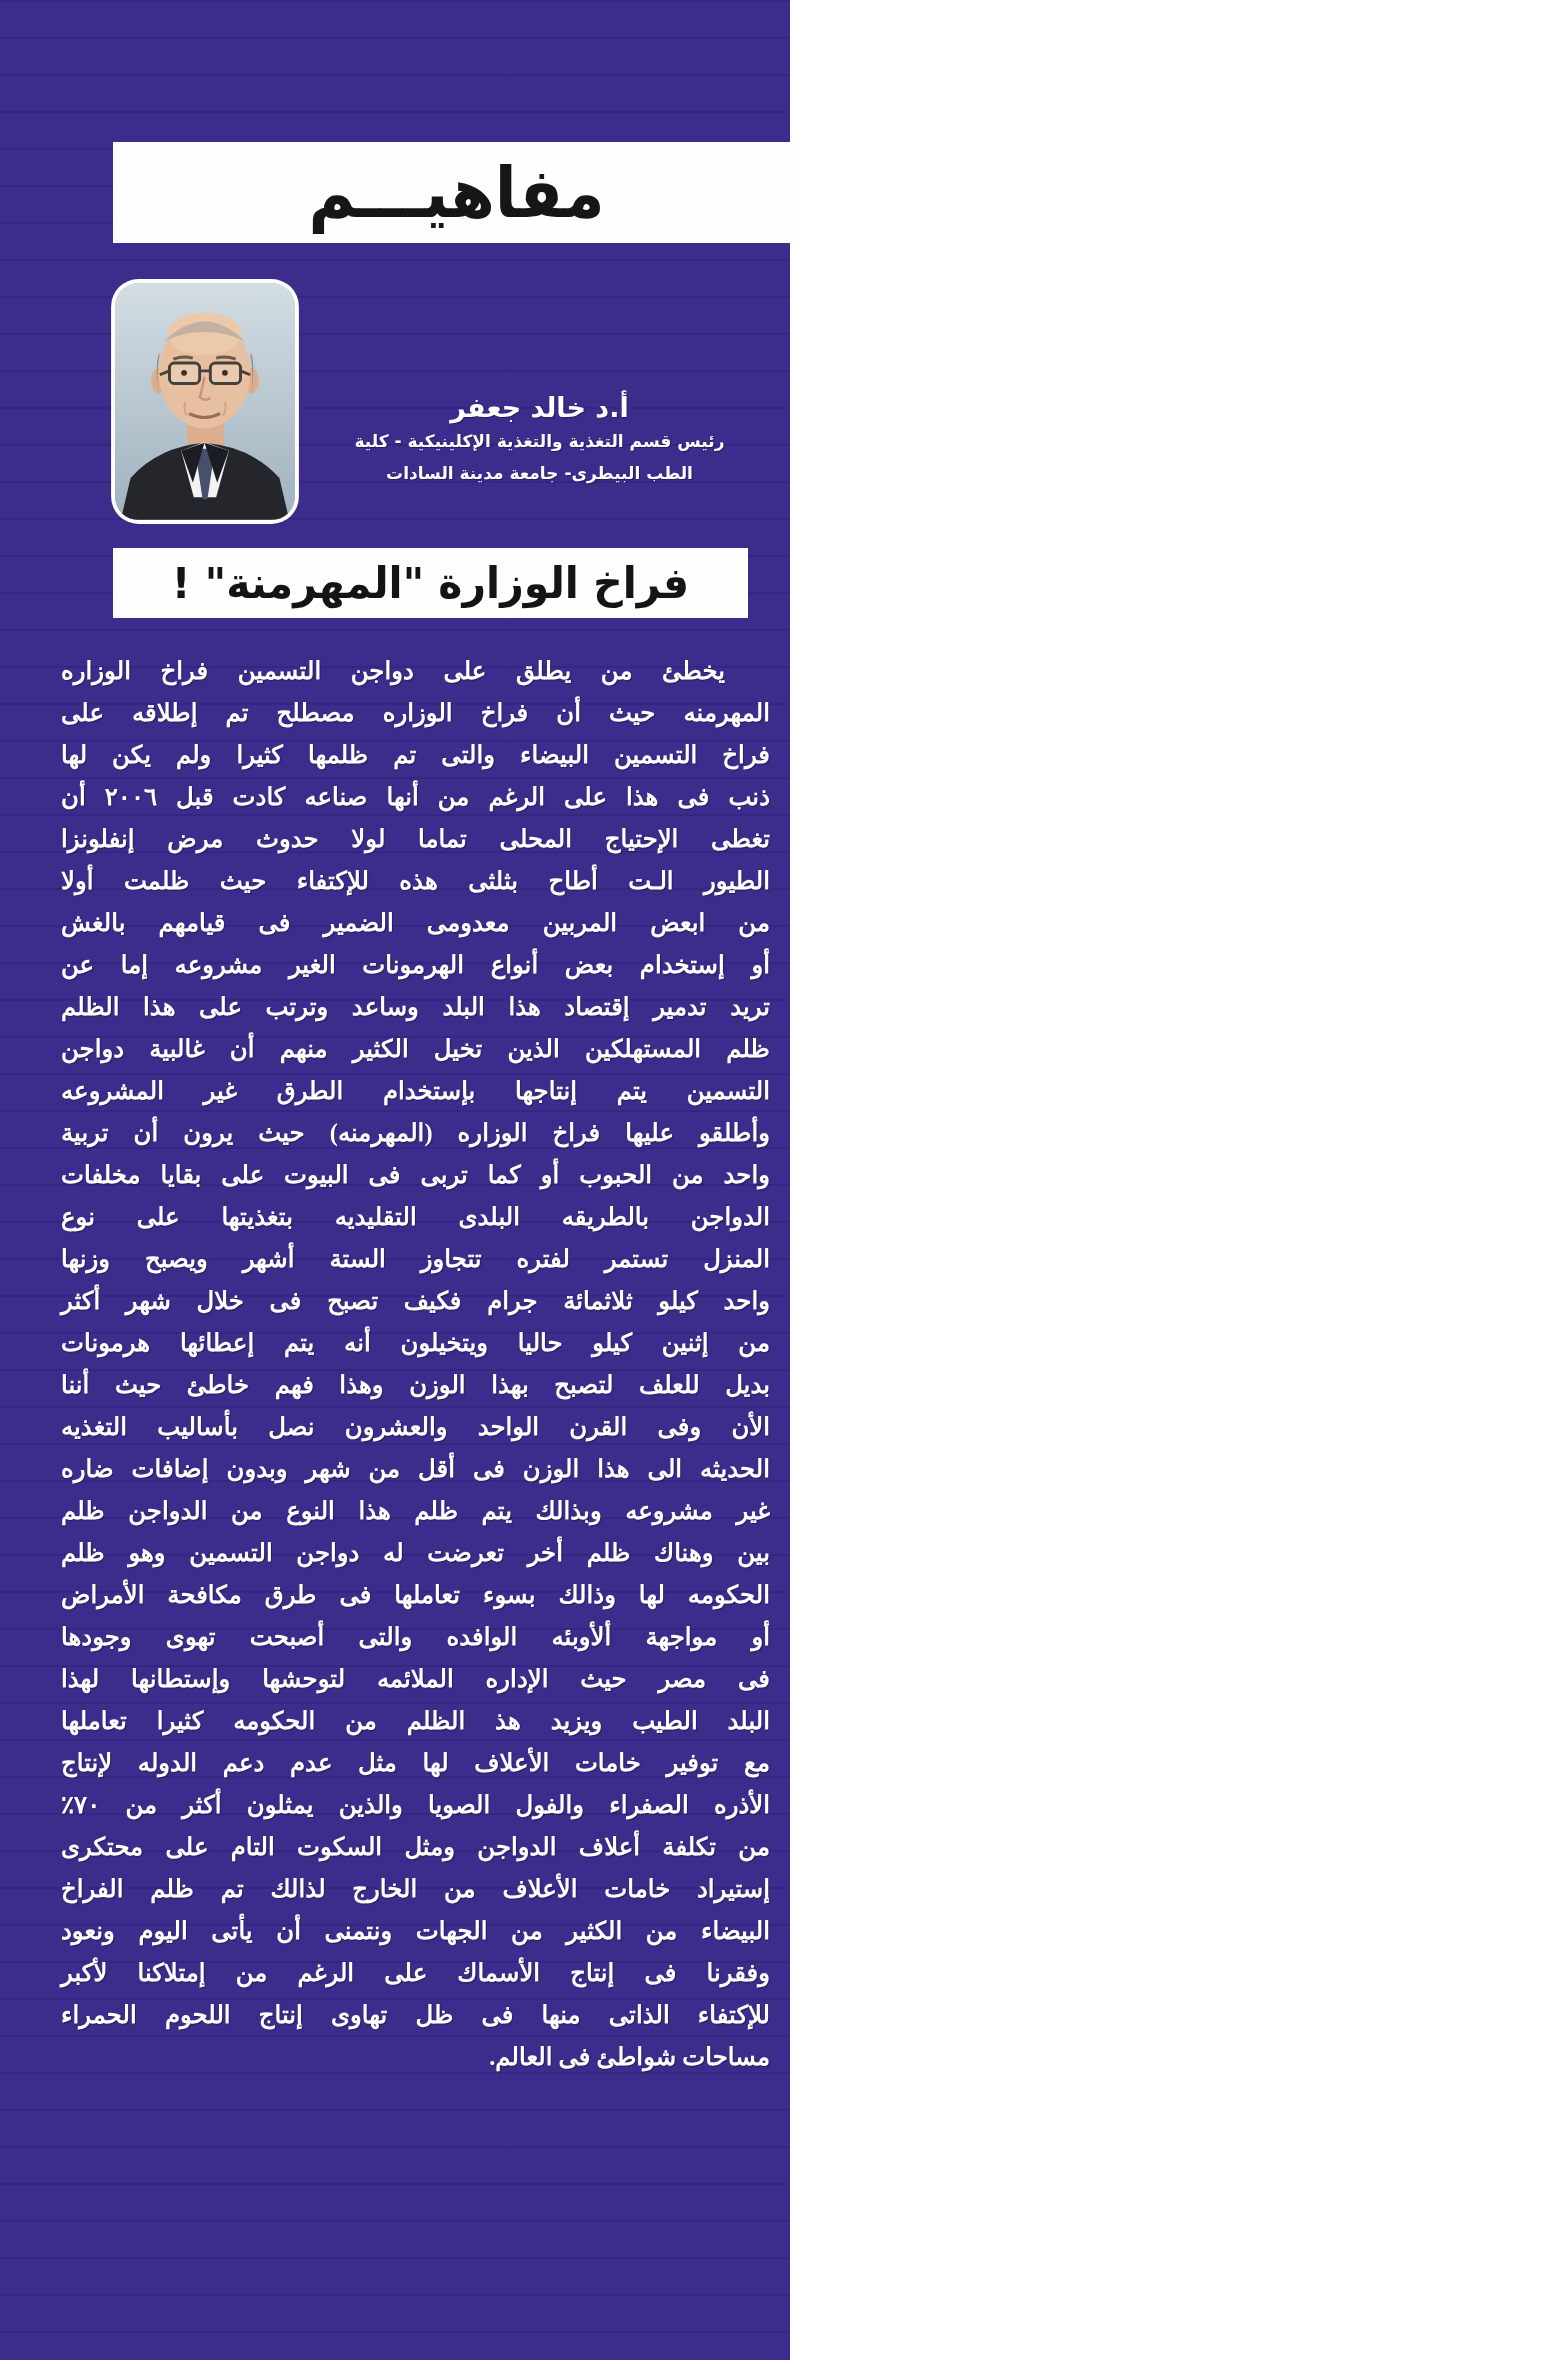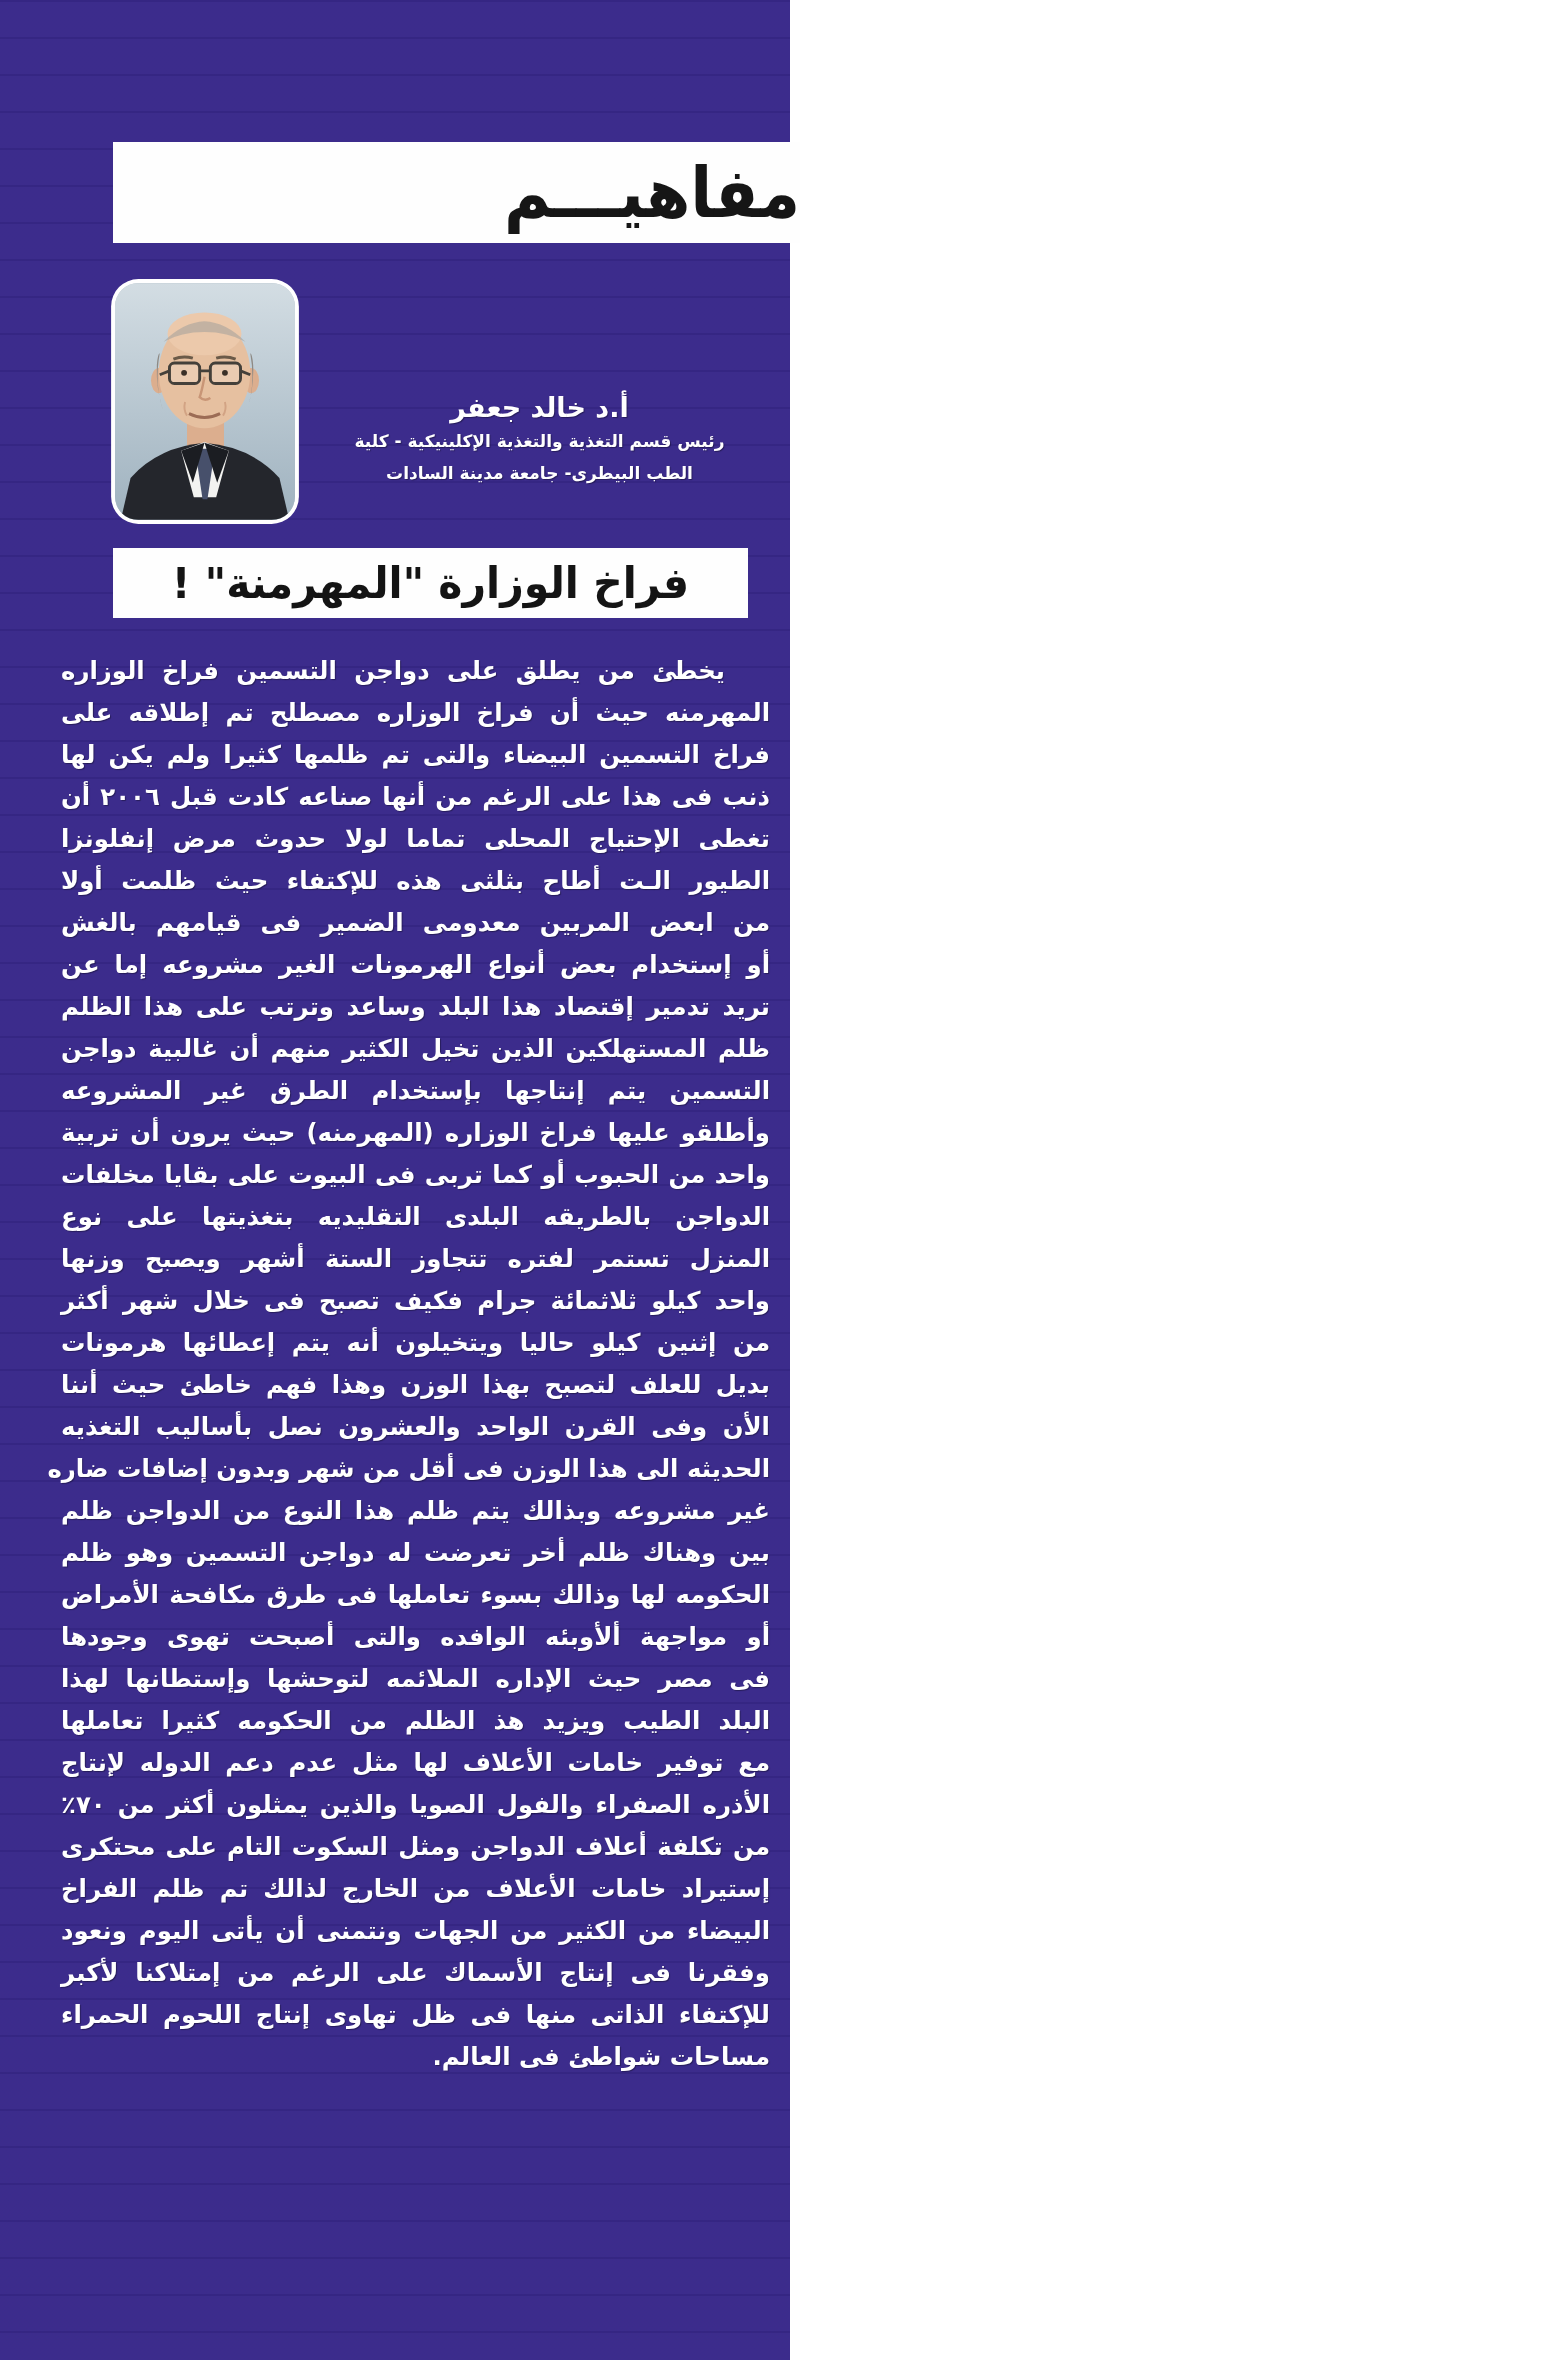--- a/index.html
+++ b/index.html
@@ -15,21 +15,21 @@
     position:absolute;left:0;top:0;width:790px;height:2360px;
     background:#38288a;
     background-image:repeating-linear-gradient(
       to bottom,
       rgba(0,0,0,0.05) 0px, rgba(0,0,0,0.05) 2px,
       rgba(255,255,255,0.02) 2px, rgba(255,255,255,0.02) 37px);
   }
   .masthead-box{
     position:absolute;left:113px;top:142px;width:687px;height:101px;
     background:#fefefe;
-    display:flex;align-items:center;justify-content:flex-start;
+    display:flex;align-items:center;justify-content:center;
   }
   .masthead-title{
     font-size:64px;font-weight:bold;color:#161616;
     direction:rtl;line-height:1;
     transform:scaleY(1.08);
     letter-spacing:-1px;
   }
   .photo-frame{
     position:absolute;left:115px;top:283px;width:180px;height:237px;
     border-radius:23.4px;overflow:hidden;
@@ -65,20 +65,21 @@
     direction:rtl;color:#ffffff;font-weight:bold;
     font-size:24.4px;
     text-shadow:1px 1px 1px rgba(0,0,0,0.35);
   }
   .article-body .line{
     line-height:42px;height:42px;
     text-align:justify;
     text-align-last:justify;
     white-space:nowrap;
     overflow:visible;
+    font-family:Liberation Serif, serif;
   }
   .article-body .line:first-child{padding-right:45px;}
   .article-body .line:last-child{text-align-last:right;}
 </style>
 </head>
 <body>
 
 <div class="page">
 
   <div class="column">

